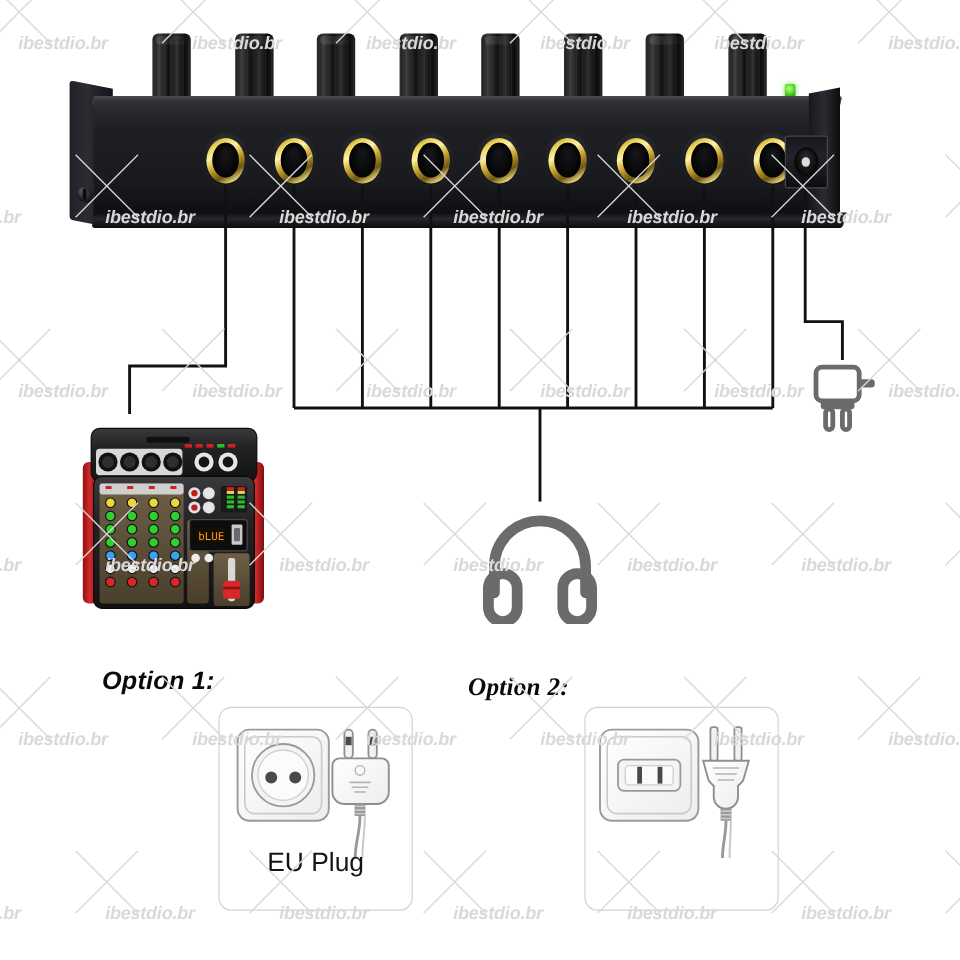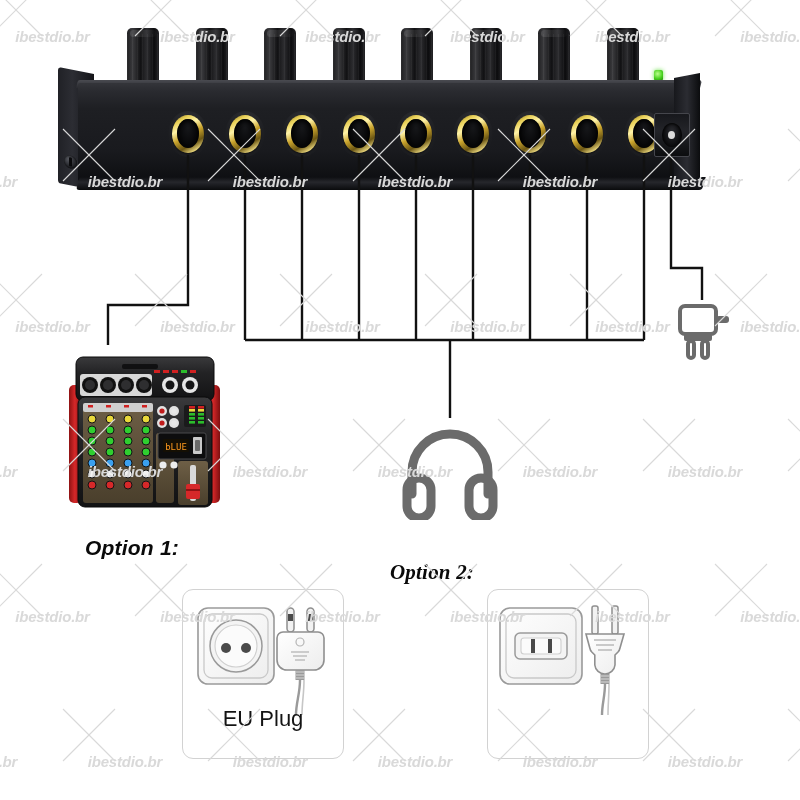--- a/index.html
+++ b/index.html
@@ -413,21 +413,21 @@
   </svg>
 
   <svg id="adapter" viewBox="0 0 60 62">
     <rect x="8" y="6" width="36" height="28" rx="5" fill="none" stroke="#6b6b6b" stroke-width="4"></rect>
     <rect x="44" y="16" width="13" height="7" rx="3" fill="#6b6b6b"></rect>
     <rect x="12" y="34" width="28" height="7" rx="2" fill="#6b6b6b"></rect>
     <rect x="16" y="41" width="6" height="17" rx="3" fill="none" stroke="#6b6b6b" stroke-width="4"></rect>
     <rect x="30" y="41" width="6" height="17" rx="3" fill="none" stroke="#6b6b6b" stroke-width="4"></rect>
   </svg>
 
-  <div class="opt-label" style="left:85px;top:536px;text-align:center;">Option 1:</div>
+  <div class="opt-label" style="left:85px;top:556px;text-align:center;">Option 1:</div>
 
   <div class="plug-card" style="left:182px;top:589px;width:160px;height:168px;">
     <svg viewBox="0 0 160 125" width="160" height="125">
       <defs>
         <linearGradient id="pgA" x1="0" y1="0" x2="1" y2="1">
           <stop offset="0" stop-color="#ffffff"></stop>
             <stop offset="1" stop-color="#ededed"></stop>
         </linearGradient>
       </defs>
 

